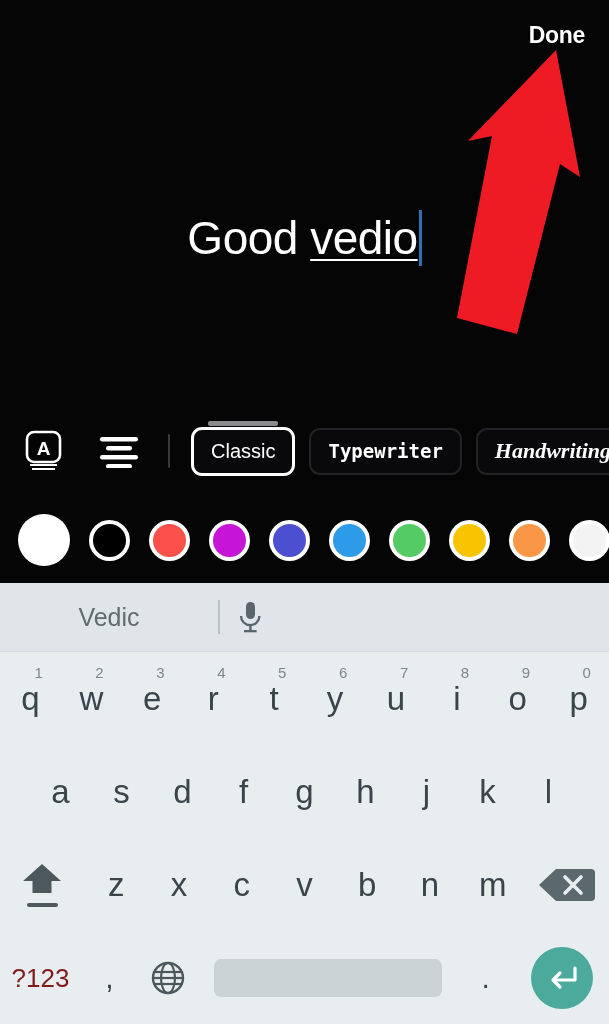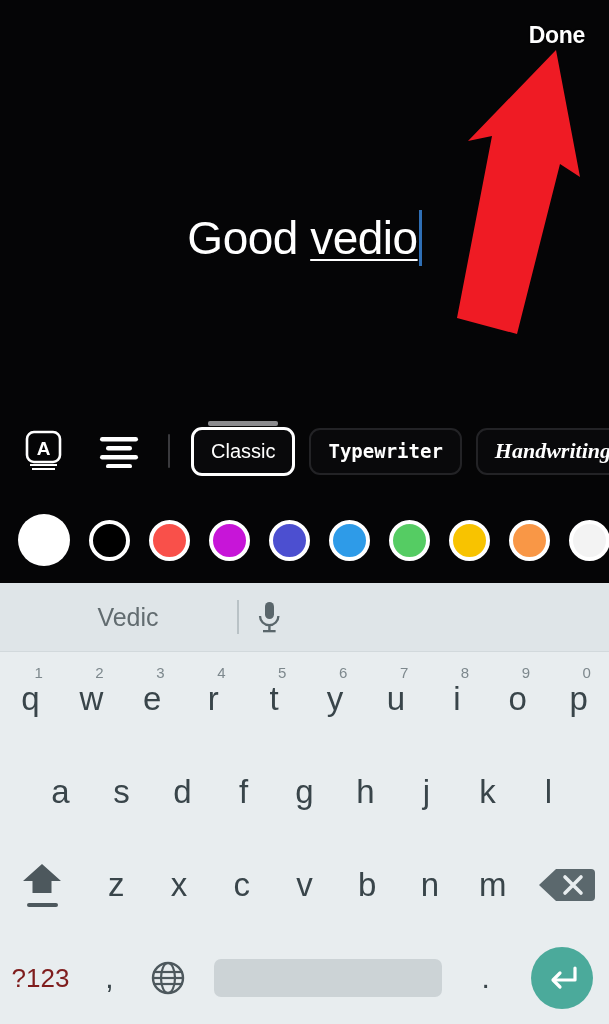--- a/index.html
+++ b/index.html
@@ -381,21 +381,21 @@
     <div class="swatch norm" style="background:#2e9be8"></div>
     <div class="swatch norm" style="background:#55cc63"></div>
     <div class="swatch norm" style="background:#f8c300"></div>
     <div class="swatch norm" style="background:#f99746"></div>
     <div class="swatch norm" style="background:#f3f3f3"></div>
   </div>
 
   <div class="keyboard">
 
     <div class="suggest-bar">
-      <div class="sug" style="width:218px;margin-left:19px;">Vedic</div>
+      <div class="sug" style="width:218px;">Vedic</div>
       <div class="sug-divider"></div>
       <div class="sug-divider"></div>
       <div class="mic-wrap">
         <svg width="26" height="34" viewBox="0 0 26 34" xmlns="http://www.w3.org/2000/svg">
           <rect x="9" y="2" width="9" height="17" rx="4.5" fill="#5a666b"></rect>
           <path d="M4 16 a9.2 9.2 0 0 0 18.4 0" fill="none" stroke="#5a666b" stroke-width="2.3"></path>
           <rect x="12.2" y="24" width="2.4" height="6" fill="#5a666b"></rect>
           <rect x="7" y="30" width="12.6" height="2.3" fill="#5a666b"></rect>
         </svg>
       </div>

